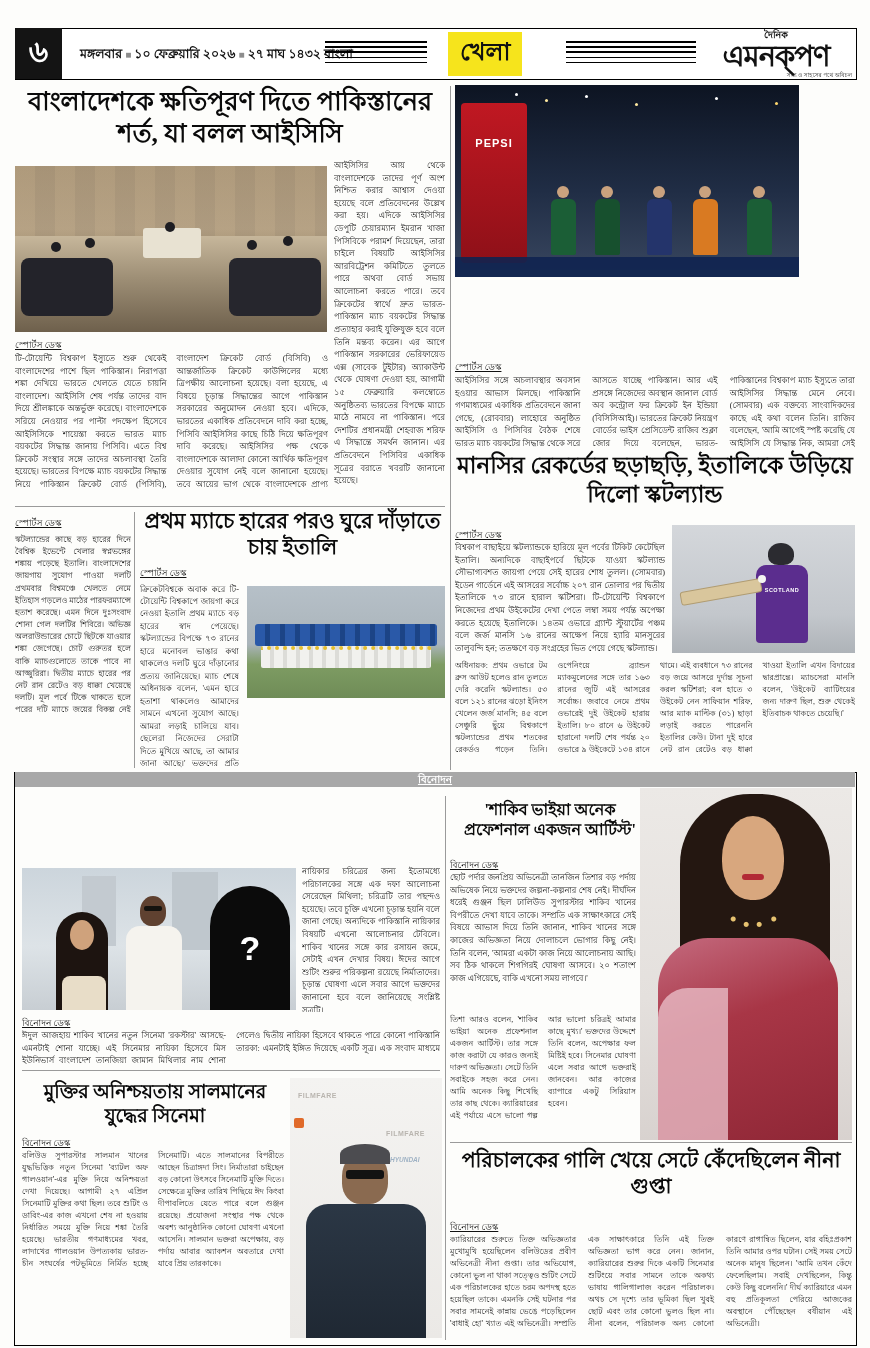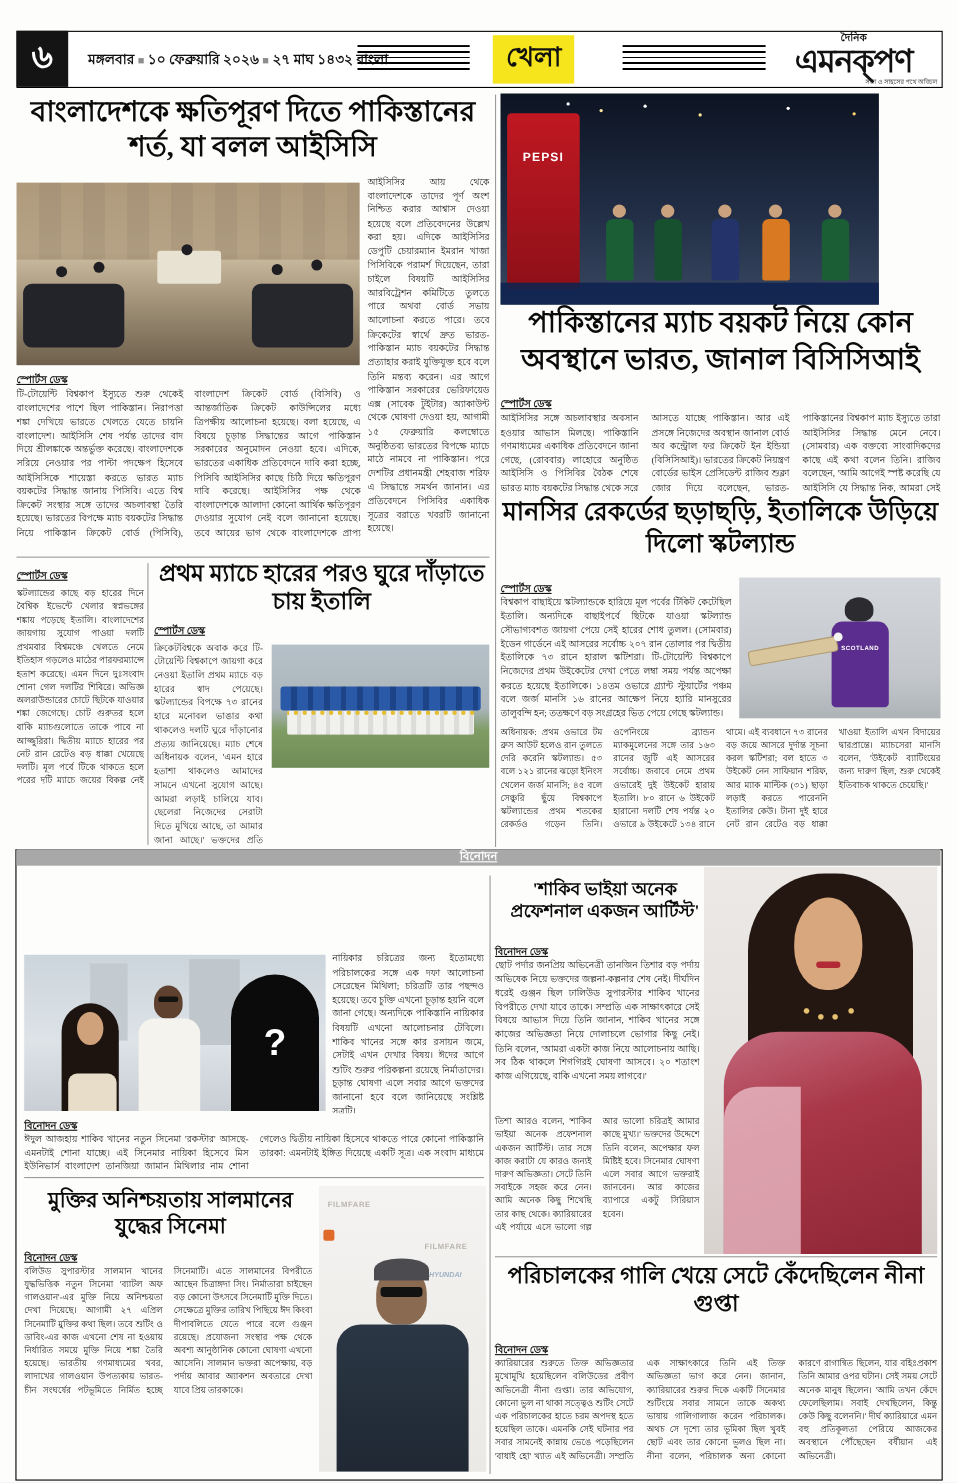--- a/index.html
+++ b/index.html
@@ -1,20 +1,20 @@
 <!DOCTYPE html>
 <html><head>
 <meta charset="utf-8">
 <style>
   html,body{margin:0;padding:0;background:#e8e8e8;}
   .page{position:relative;width:870px;height:1348px;margin:0 auto;background:#fdfdfb;
         font-family:"Liberation Serif","DejaVu Serif",serif;color:#111;overflow:hidden;}
   .abs{position:absolute;}
   .hl{font-weight:bold;text-align:center;line-height:1.25;color:#0a0a0a;}
-  .byline{font-weight:bold;font-size:9px;text-decoration:underline;color:#111;}
+  .byline{font-weight:normal;font-size:9px;text-decoration:underline;color:#111;}
   .bt{font-size:8.3px;line-height:1.52;text-align:justify;color:#1c1c1c;overflow:hidden;}
   .cols2{column-count:2;column-gap:10px;}
   .cols3{column-count:3;column-gap:12px;}
   .cols4{column-count:4;column-gap:10px;}
   .photo{position:absolute;overflow:hidden;background:#ccc;}
   .vrule{position:absolute;width:0;border-left:1px solid #9a9a9a;}
   .hrule{position:absolute;height:0;border-top:1px solid #9a9a9a;}
   
   .hdr-box{position:absolute;left:15px;top:28px;width:840px;height:50px;border:1.5px solid #000;background:#fff;}
   .pgnum{position:absolute;left:15px;top:28px;width:47px;height:51px;background:#141414;color:#fff;
@@ -107,21 +107,20 @@
     <div class="fig" style="left:96px;background:#1b5e36;"></div>
     <div class="fig" style="left:140px;background:#17502e;"></div>
     <div class="fig" style="left:192px;background:#24346b;"></div>
     <div class="fig" style="left:238px;background:#d97a22;"></div>
     <div class="fig" style="left:292px;background:#1b5e36;"></div>
     <div class="fig" style="left:344px;background:#17502e;"></div>
     <div class="abs" style="left:0;bottom:0;width:100%;height:20px;background:#0f2450;opacity:.9;"></div>
     <div class="abs" style="left:60px;top:8px;width:3px;height:3px;background:#fff;border-radius:50%;box-shadow:30px 6px 0 #ffe9a0,70px 2px 0 #fff,120px 10px 0 #ffe9a0,200px 4px 0 #fff,260px 9px 0 #ffd76e,330px 5px 0 #fff;"></div>
   </div>
 
-  <div class="abs hl" style="left:455px;top:278px;width:400px;font-size:26px;">পাকিস্তানের ম্যাচ বয়কট নিয়ে কোন অবস্থানে ভারত, জানাল বিসিসিআই</div>
   <div class="abs byline" style="left:455px;top:360px;">স্পোর্টস ডেস্ক</div>
   <div class="abs bt cols3" style="left:455px;top:375px;width:400px;height:76px;">আইসিসির সঙ্গে অচলাবস্থার অবসান হওয়ার আভাস মিলছে। পাকিস্তানি গণমাধ্যমের একাধিক প্রতিবেদনে জানা গেছে, (রোববার) লাহোরে অনুষ্ঠিত আইসিসি ও পিসিবির বৈঠক শেষে ভারত ম্যাচ বয়কটের সিদ্ধান্ত থেকে সরে আসতে যাচ্ছে পাকিস্তান। আর এই প্রসঙ্গে নিজেদের অবস্থান জানাল বোর্ড অব কন্ট্রোল ফর ক্রিকেট ইন ইন্ডিয়া (বিসিসিআই)। ভারতের ক্রিকেট নিয়ন্ত্রণ বোর্ডের ভাইস প্রেসিডেন্ট রাজিব শুক্লা জোর দিয়ে বলেছেন, ভারত-পাকিস্তানের বিশ্বকাপ ম্যাচ ইস্যুতে তারা আইসিসির সিদ্ধান্ত মেনে নেবে। (সোমবার) এক বক্তব্যে সাংবাদিকদের কাছে এই কথা বলেন তিনি। রাজিব বলেছেন, 'আমি আগেই স্পষ্ট করেছি যে আইসিসি যে সিদ্ধান্ত নিক, আমরা সেই সিদ্ধান্ত অনুযায়ী চলব। এই ব্যাপারে আমাদের নতুন করে কিছু বলার নেই।' জিও টিভি পাকিস্তান জানায়, পাকিস্তানের বোর্ড এই ইস্যু নিয়ে সমাধান পেতে সরকারের সঙ্গে আলোচনা করছে। সরকারের সবুজ সংকেত পেলেই আইসিসিকে আনুষ্ঠানিকভাবে সিদ্ধান্ত জানাবে পিসিবি। ভারত-পাকিস্তান ম্যাচ মাঠে গড়ানো নিয়ে তাই আশাবাদী দুই বোর্ডই।</div>
 
   <div class="abs hl" style="left:455px;top:452px;width:400px;font-size:23px;">মানসির রেকর্ডের ছড়াছড়ি, ইতালিকে উড়িয়ে দিলো স্কটল্যান্ড</div>
   <div class="abs byline" style="left:455px;top:528px;">স্পোর্টস ডেস্ক</div>
   <div class="abs bt" style="left:455px;top:542px;width:210px;height:112px;">বিশ্বকাপ বাছাইয়ে স্কটল্যান্ডকে হারিয়ে মূল পর্বের টিকিট কেটেছিল ইতালি। অন্যদিকে বাছাইপর্বে ছিটকে যাওয়া স্কটল্যান্ড সৌভাগ্যবশত জায়গা পেয়ে সেই হারের শোধ তুলল। (সোমবার) ইডেন গার্ডেনে এই আসরের সর্বোচ্চ ২০৭ রান তোলার পর দ্বিতীয় ইতালিকে ৭৩ রানে হারাল স্কটিশরা। টি-টোয়েন্টি বিশ্বকাপে নিজেদের প্রথম উইকেটের দেখা পেতে লম্বা সময় পর্যন্ত অপেক্ষা করতে হয়েছে ইতালিকে। ১৪তম ওভারে গ্র্যান্ট স্টুয়ার্টের পঞ্চম বলে জর্জ মানসি ১৬ রানের আক্ষেপ নিয়ে হ্যারি মানসুরের তালুবন্দি হন; ততক্ষণে বড় সংগ্রহের ভিত পেয়ে গেছে স্কটল্যান্ড।</div>
 
   <div class="photo" style="left:672px;top:525px;width:183px;height:128px;background:linear-gradient(180deg,#d4d7db 0%,#c3c7cc 70%,#aeb3b8 100%);">
     <div class="abs" style="left:96px;top:18px;width:26px;height:22px;background:#2b2b30;border-radius:50% 50% 40% 40%;"></div>
     <div class="abs" style="left:84px;top:40px;width:52px;height:56px;background:#5b2d8e;border-radius:10px 10px 4px 4px;color:#fff;font-family:'Liberation Sans',sans-serif;font-weight:bold;font-size:5.5px;text-align:center;padding-top:22px;letter-spacing:.5px;">

